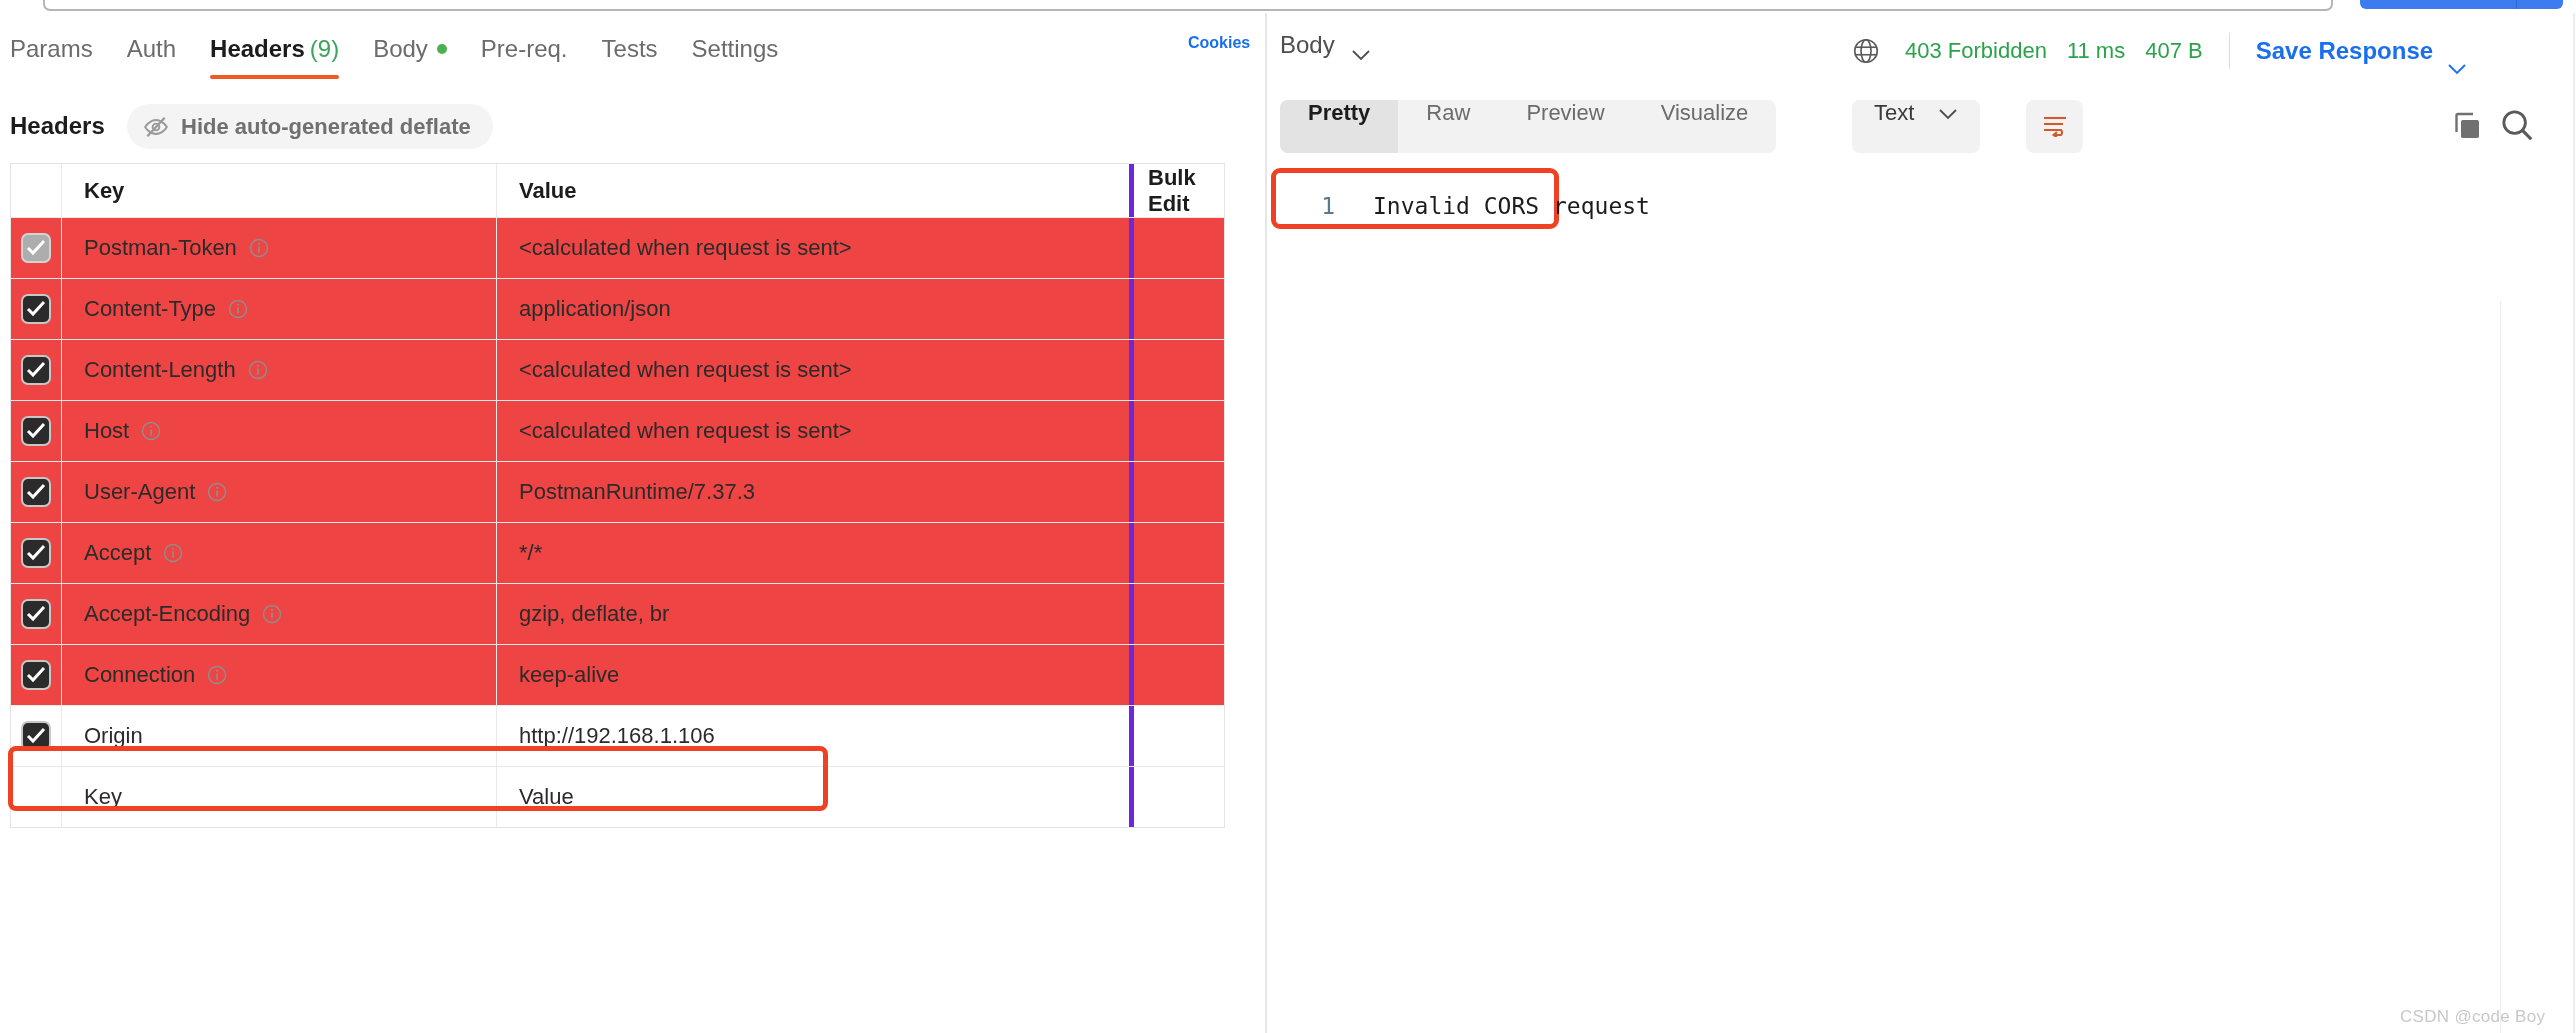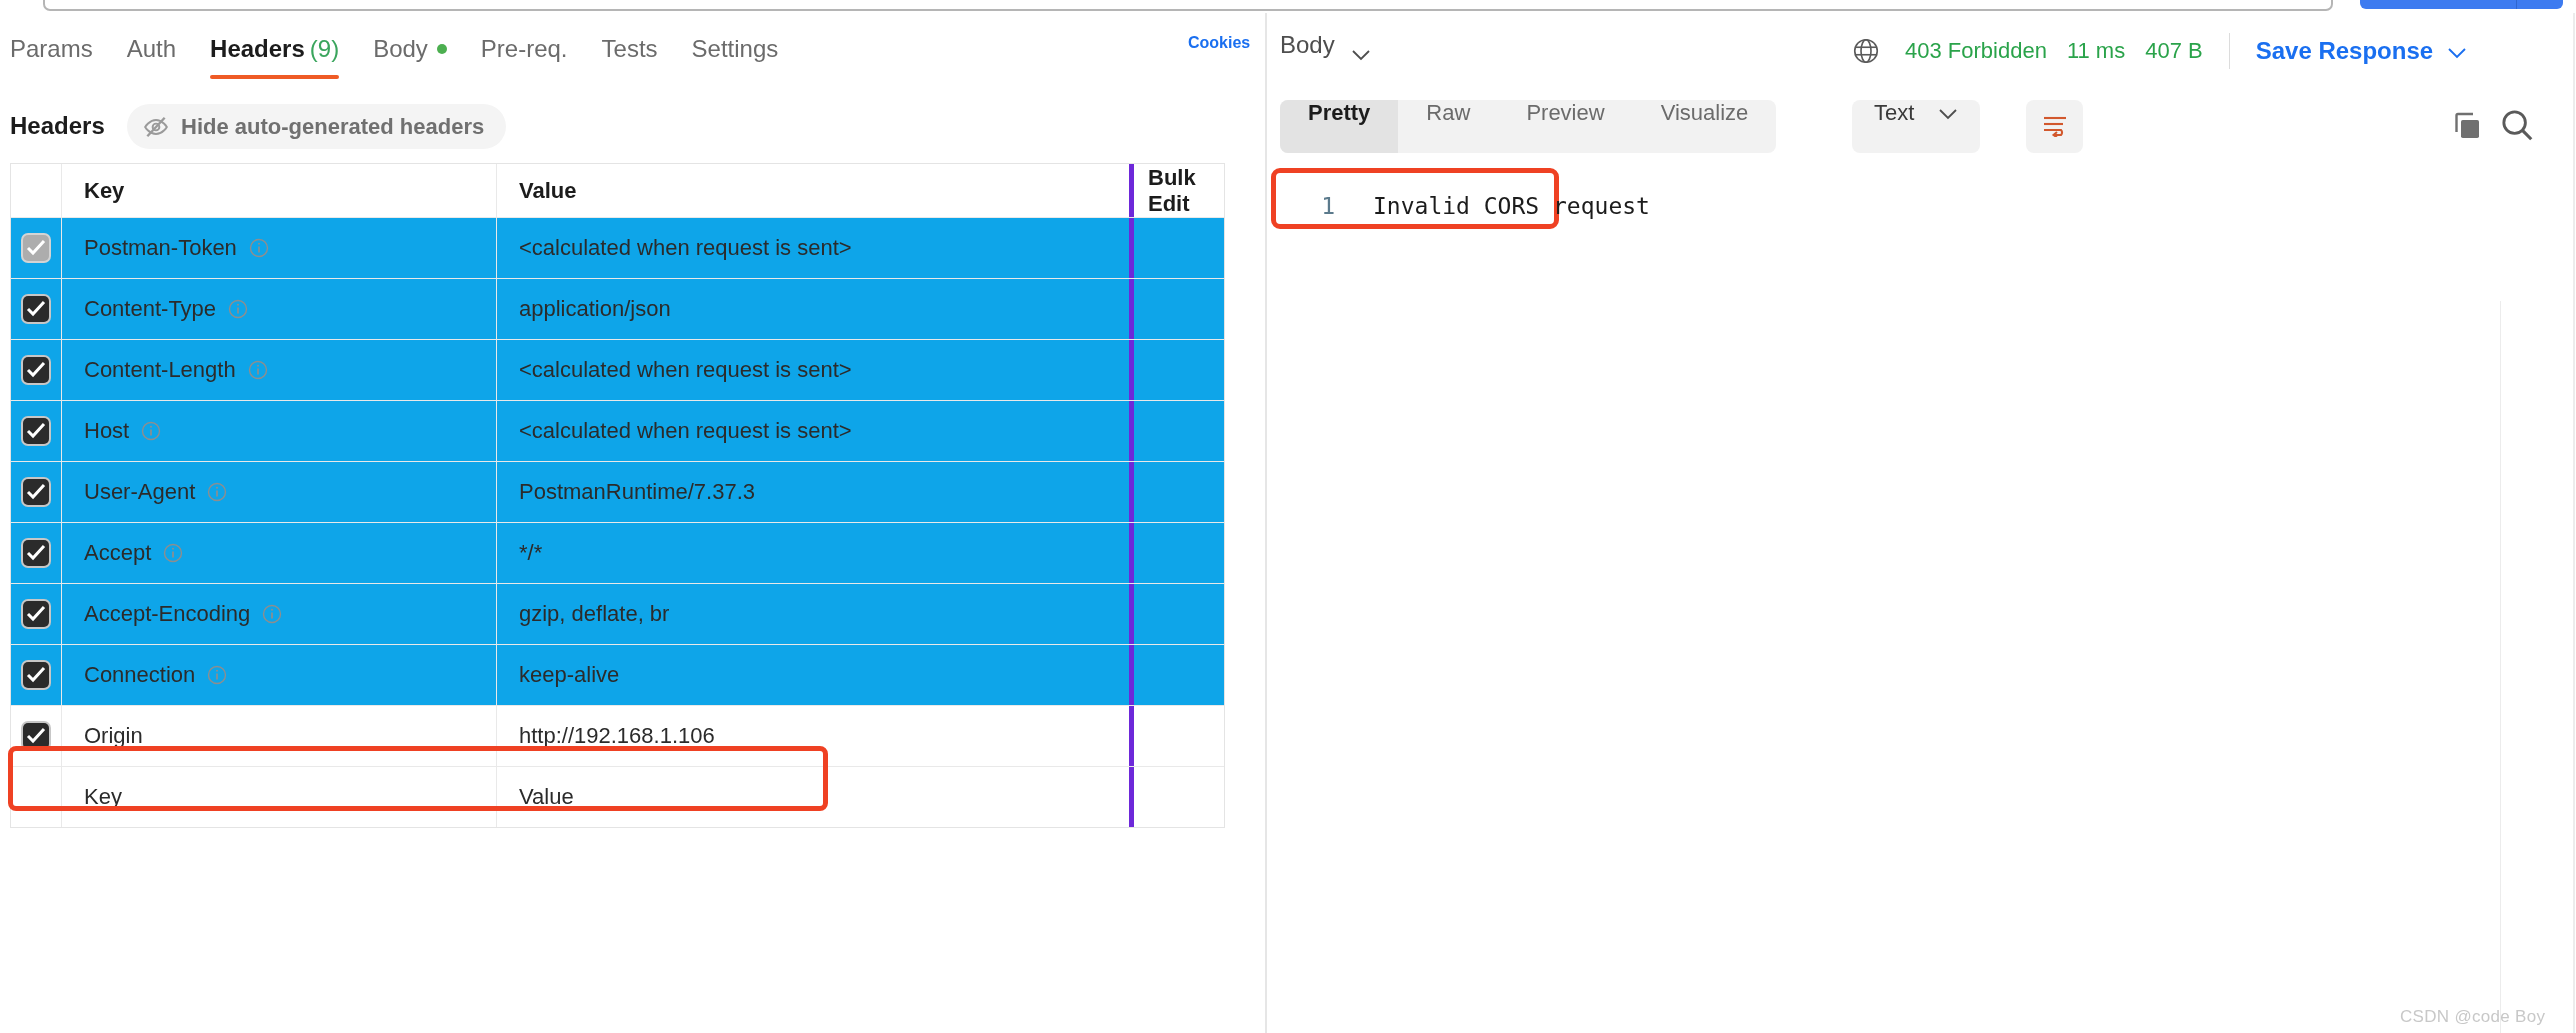--- a/index.html
+++ b/index.html
@@ -91,21 +91,21 @@
   .col-val { width: 637px; flex: none; border-right: 5px solid #6d28d9; }
   .col-bulk { width: 91px; flex: none; }
   .tbl-head .hcell {
     display:flex; align-items:center; padding-left: 22px;
     font-size: 22px; color: #1c1c1c; font-weight: 700;
   }
   .tbl-head .col-chk { padding: 0; }
   .tbl-head .col-bulk { padding-left: 14px; }
 
   .trow {
-    display: flex; height: 61px; background: #0ea5e9;
+    display: flex; height: 61px; background: #ef4444;
     border-top: 1px solid #e9e9e9;
     position: relative;
   }
   .trow.blank { background: #ffffff; }
   .trow.plain { background: #ffffff; }
   .trow .cell {
     display:flex; align-items:center;
     font-size: 22px; color: #2b2b2b;
     padding-left: 22px;
   }
@@ -150,21 +150,21 @@
   }
   .chev { width: 20px; height: 12px; }
   .resp-meta {
     position: absolute; left: 584px; top: 20px;
     display: flex; align-items: center; gap: 20px;
     font-size: 22px; color: #2aa34a; white-space: nowrap;
   }
   .globe-icon { width: 30px; height: 30px; margin-right: 4px; }
   .meta-divider { width: 1px; height: 36px; background: #dcdcdc; margin: 0 6px; }
   .save-resp {
-    display: flex; align-items: flex-start; gap: 14px;
+    display: flex; align-items: flex-end; gap: 14px;
     font-size: 24px; color: #1a6ff0; font-weight: 700; cursor: pointer;
   }
 
   
   .resp-tabs {
     position: absolute; left: 13px; top: 87px;
     height: 53px; display: flex; align-items: stretch;
     background: #f2f2f2; border-radius: 8px; overflow: hidden;
   }
   .rtab {
@@ -260,21 +260,21 @@
     <div class="headers-row">
       <div class="headers-label">Headers</div>
       <div class="hide-auto">
         <span class="eye-slash">
           <svg width="26" height="26" viewBox="0 0 24 24" fill="none" stroke="#9a9a9a" stroke-width="1.8">
             <path d="M2 12s3.8-6.5 10-6.5S22 12 22 12s-3.8 6.5-10 6.5S2 12 2 12z"></path>
             <circle cx="12" cy="12" r="3.1"></circle>
             <line x1="4" y1="20.5" x2="20" y2="3.5" stroke-width="2.2"></line>
           </svg>
         </span>
-        <span>Hide auto-generated headers</span>
+        <span>Hide auto-generated deflate</span>
       </div>
     </div>
 
     <div class="tbl">
       <div class="tbl-head">
         <div class="col-chk"></div>
         <div class="col-key hcell">Key</div>
         <div class="col-val hcell">Value</div>
         <div class="col-bulk hcell">Bulk Edit</div>
       </div>

